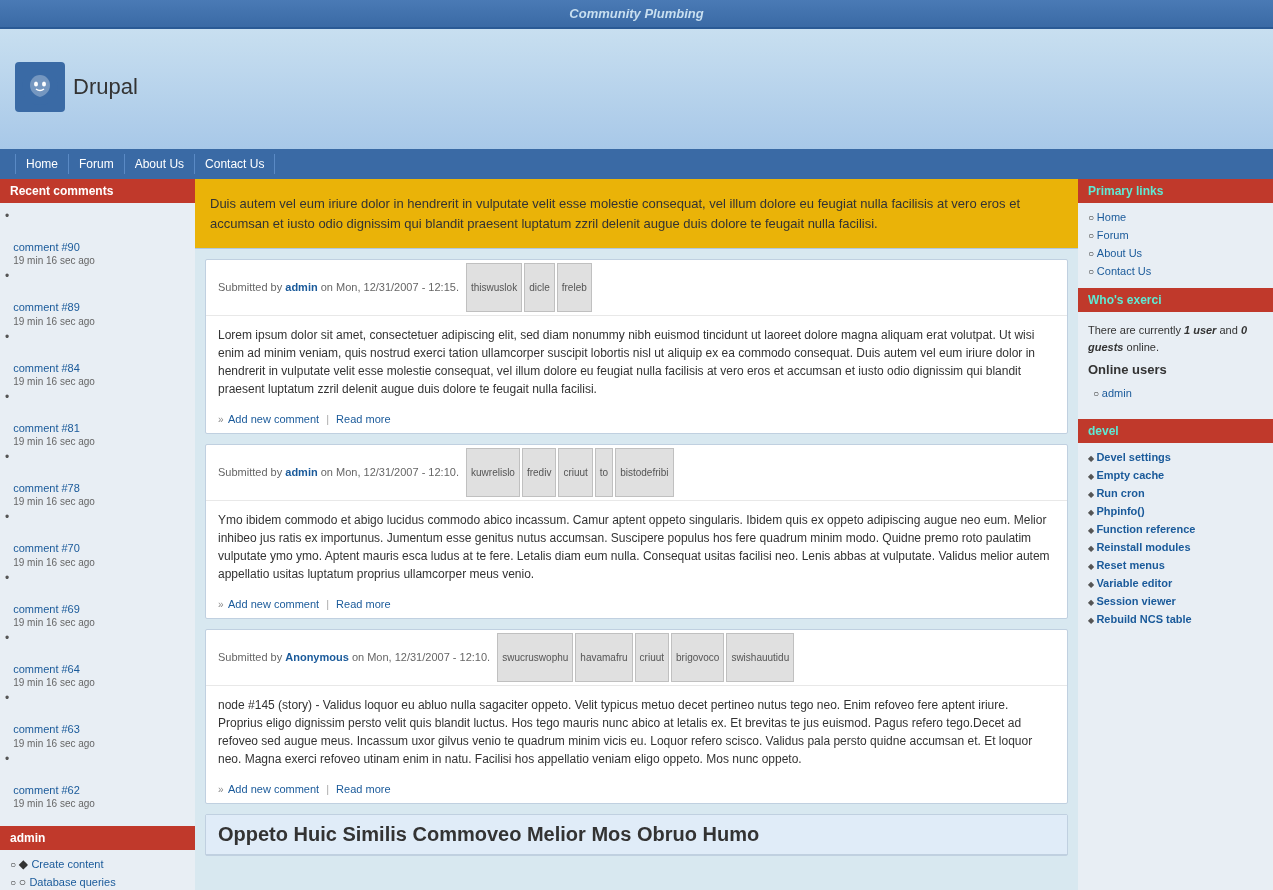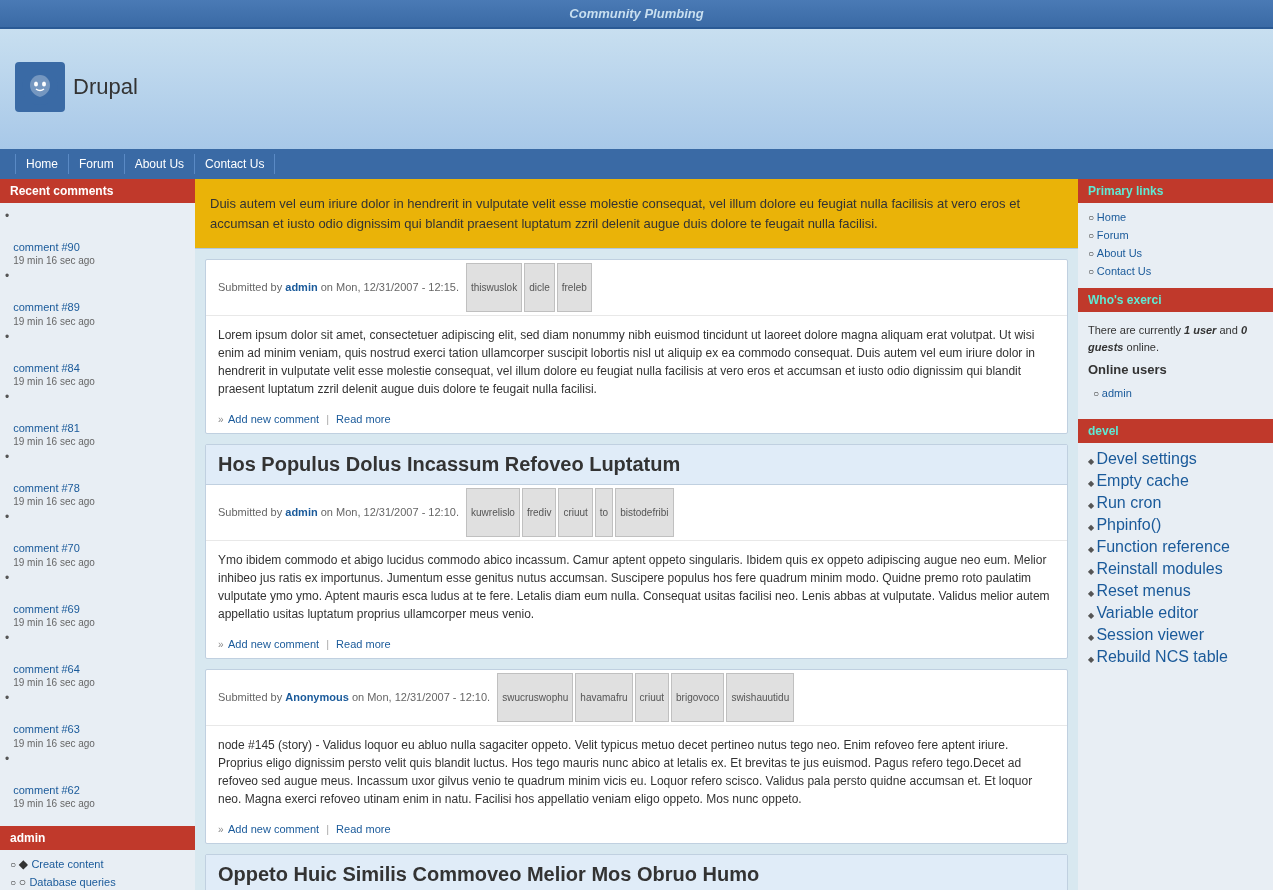--- a/index.html
+++ b/index.html
@@ -250,21 +250,22 @@
       padding: 2px 0;
     }
     .devel-list li::before {
       content: '◆ ';
       font-size: 8px;
       color: #555;
     }
     .devel-list li a {
       color: #1a5a9a;
       text-decoration: none;
-      font-size: 16px;
+      font-size: 11px;
+      font-weight: bold;
     }
 
     
     .drupal-drop {
       width: 40px;
       height: 40px;
     }
   </style>
 </head>
 <body>
@@ -359,21 +360,20 @@
       <div class="article-body">Lorem ipsum dolor sit amet, consectetuer adipiscing elit, sed diam nonummy nibh euismod tincidunt ut laoreet dolore magna aliquam erat volutpat. Ut wisi enim ad minim veniam, quis nostrud exerci tation ullamcorper suscipit lobortis nisl ut aliquip ex ea commodo consequat. Duis autem vel eum iriure dolor in hendrerit in vulputate velit esse molestie consequat, vel illum dolore eu feugiat nulla facilisis at vero eros et accumsan et iusto odio dignissim qui blandit praesent luptatum zzril delenit augue duis dolore te feugait nulla facilisi.</div>
       <div class="article-actions">
         <span class="action-arrow">»</span>
         <a href="#">Add new comment</a>
         <span class="action-sep">|</span>
         <a href="#">Read more</a>
       </div>
     </div>
 
     <div class="article-card">
-      <div class="article-title">Hos Populus Dolus Incassum Refoveo Luptatum</div>
       <div class="article-meta">
         <span>Submitted by </span>
         <a href="#">admin</a>
         <span> on Mon, 12/31/2007 - 12:10.</span>
         <span class="article-tags">
           <span class="tag">kuwrelislo</span>
           <span class="tag">frediv</span>
           <span class="tag">criuut</span>
           <span class="tag">to</span>
           <span class="tag">bistodefribi</span>

